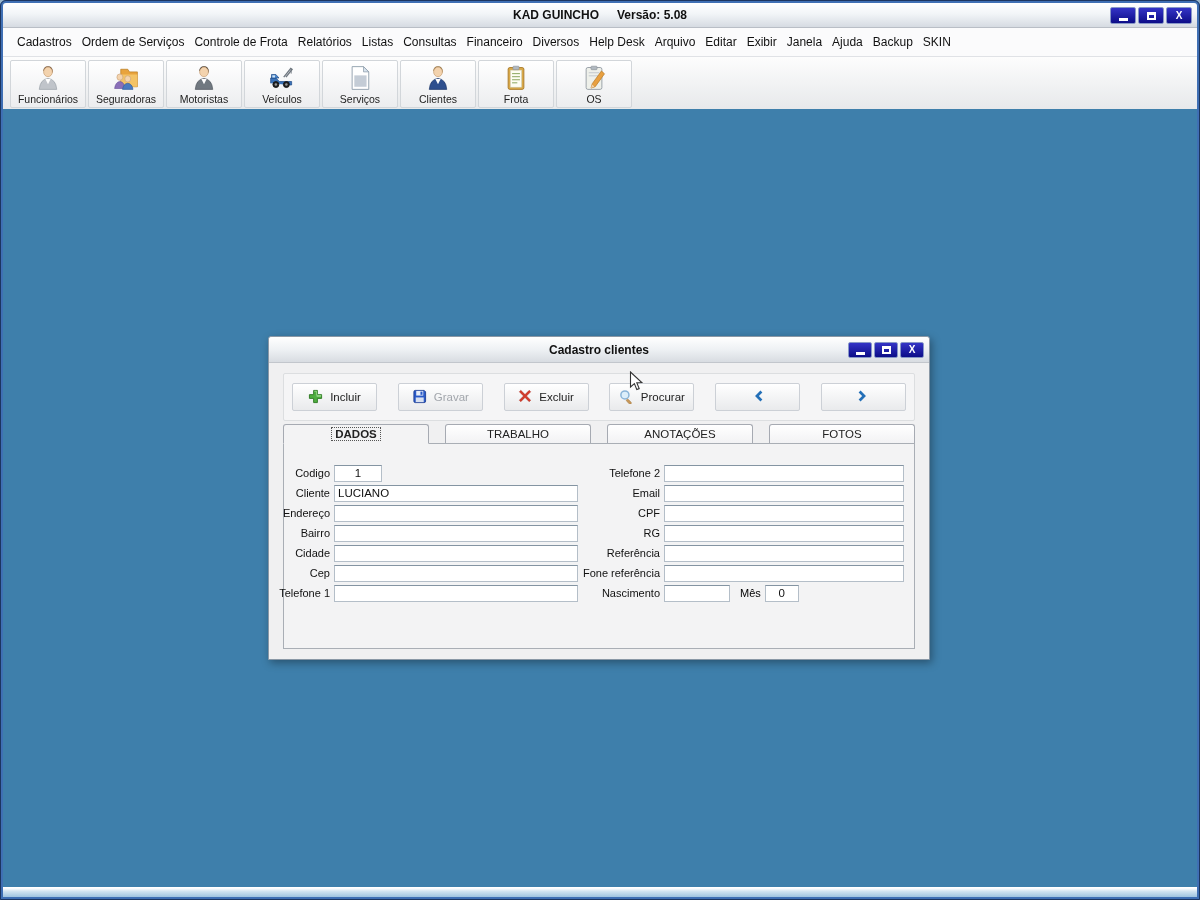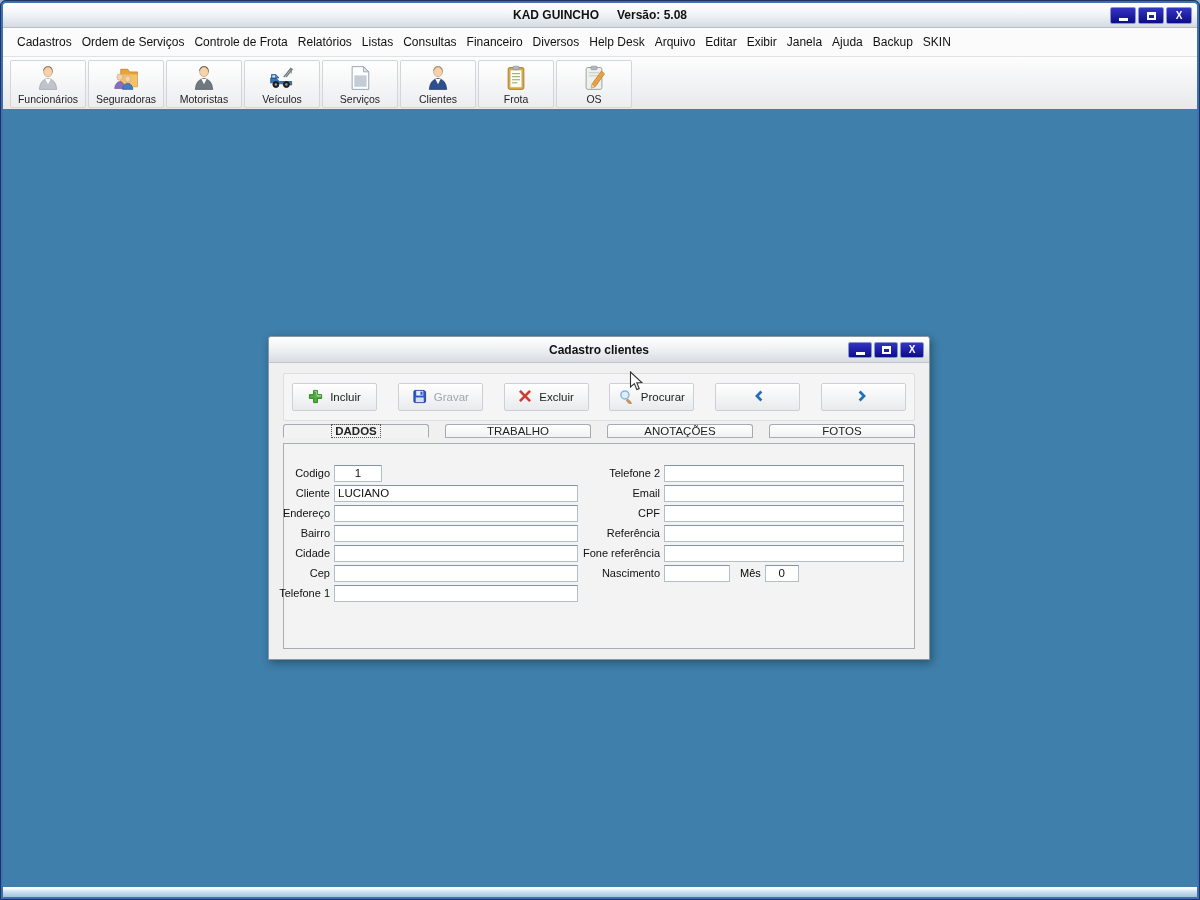--- a/index.html
+++ b/index.html
@@ -51,21 +51,21 @@
 
   .dlg-toolbar { position:absolute; left:14px; right:14px; top:36px; height:48px; border:1px solid #dcdee0;
                  background:#f5f5f6; border-radius:2px; display:flex; align-items:center;
                  justify-content:space-between; padding:0 8px; }
   .dbtn { width:85px; height:28px; border:1px solid #ccd0d6; border-radius:2px;
           background:linear-gradient(180deg,#ffffff,#e9eaec); display:flex; align-items:center;
           justify-content:center; gap:7px; font-size:11.5px; color:#222; cursor:default; }
   .dbtn.disabled { color:#a2a6ac; }
   .dbtn svg { flex:none; }
 
-  .dlg-tabs { position:absolute; left:14px; right:14px; top:87px; height:14px; display:flex; gap:16px; }
+  .dlg-tabs { position:absolute; left:14px; right:14px; top:87px; height:20px; display:flex; gap:16px; }
   .tab { flex:1; border:1px solid #a6aab2; border-bottom:1px solid #a9aeb5; border-radius:3px 3px 0 0;
          background:linear-gradient(180deg,#ffffff,#f2f2f4); display:flex; align-items:center; justify-content:center;
          font-size:11.5px; color:#222; position:relative; z-index:1; cursor:default; }
   .tab.active { background:#f3f3f4; font-weight:bold; border-bottom:1px solid #f3f3f4; z-index:3; }
   .tab.active .tab-label { outline:1px dotted #555; padding:0 3px; }
 
   .dlg-content { position:absolute; left:14px; right:14px; top:106px; height:206px;
                  border:1px solid #a9aeb5; background:#f3f3f4; z-index:2; }
 
   .col-left  { position:absolute; left:4px;  top:126px; z-index:4; }
@@ -338,20 +338,24 @@
         </div>
         <div class="frow">
           <span class="flabel">Email</span>
           <input class="field w-full" value="" style="">
         </div>
         <div class="frow">
           <span class="flabel">CPF</span>
           <input class="field w-full" value="" style="">
         </div>
         <div class="frow">
+          <span class="flabel">RG</span>
+          <input class="field w-full" value="" style="">
+        </div>
+        <div class="frow">
           <span class="flabel">Referência</span>
           <input class="field w-full" value="" style="">
         </div>
         <div class="frow">
           <span class="flabel">Fone referência</span>
           <input class="field w-full" value="" style="">
         </div>
         <div class="frow">
           <span class="flabel">Nascimento</span>
           <input class="field w-nasc" value="" style="">

